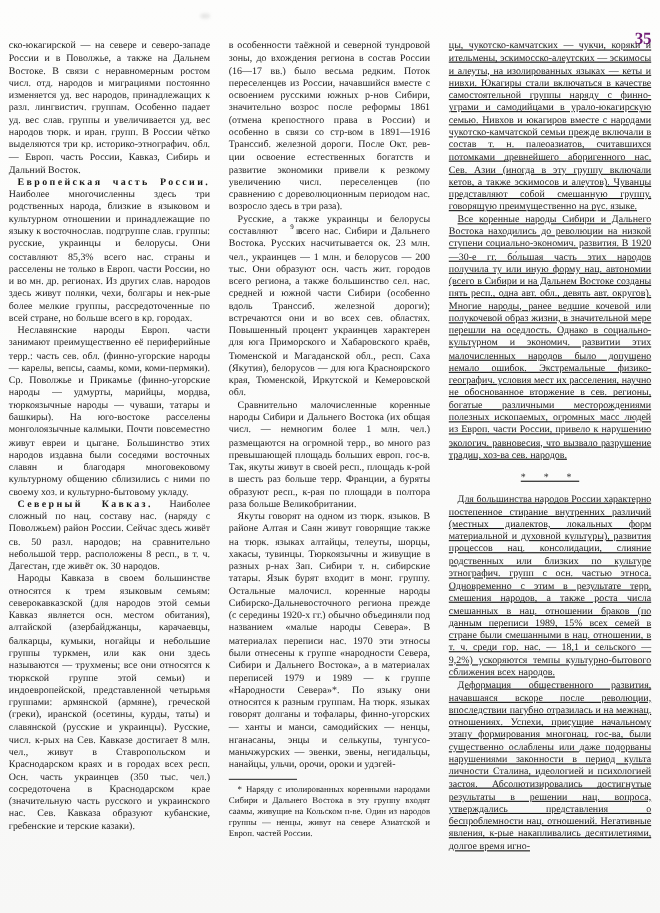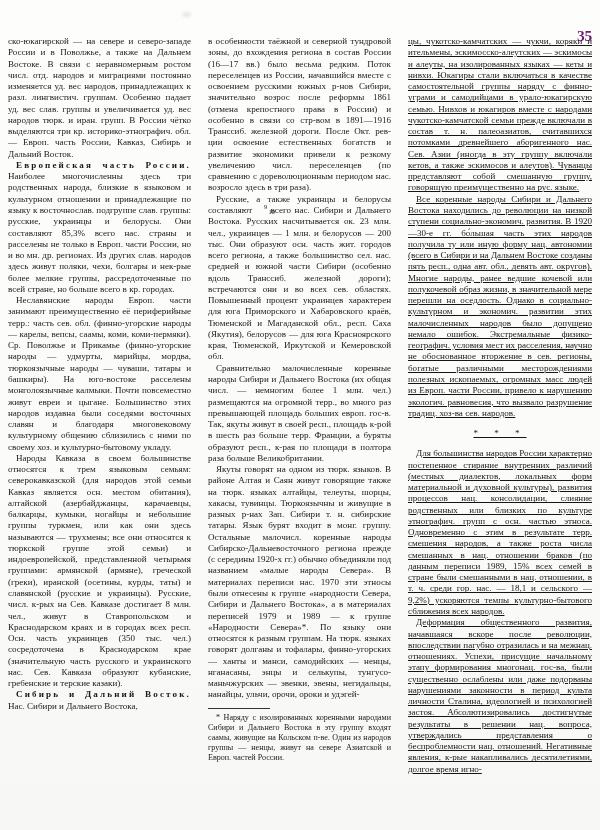--- a/index.html
+++ b/index.html
@@ -141,24 +141,24 @@
   <div class="columns">
 
     <div class="col">
 
       <p class="flow">ско-юкагирской — на севере и северо-западе России и в Поволжье, а также на Дальнем Востоке. В связи с неравномерным ростом числ. отд. народов и миграциями постоянно изменяется уд. вес народов, принадлежащих к разл. лингвистич. группам. Особенно падает уд. вес слав. группы и увеличивается уд. вес народов тюрк. и иран. групп. В России чётко выделяются три кр. историко-этнографич. обл. — Европ. часть России, Кавказ, Сибирь и Дальний Восток.</p>
 
       <p><span class="razr">Европейская часть России.</span><span> Наиболее многочисленны здесь три родственных народа, близкие в языковом и культурном отношении и принадлежащие по языку к восточнослав. подгруппе слав. группы: русские, украинцы и белорусы. Они составляют 85,3% всего нас. страны и расселены не только в Европ. части России, но и во мн. др. регионах. Из других слав. народов здесь живут поляки, чехи, болгары и нек-рые более мелкие группы, рассредоточенные по всей стране, но больше всего в кр. городах.</span></p>
 
       <p>Неславянские народы Европ. части занимают преимущественно её периферийные терр.: часть сев. обл. (финно-угорские народы — карелы, вепсы, саамы, коми, коми-пермяки). Ср. Поволжье и Прикамье (финно-угорские народы — удмурты, марийцы, мордва, тюркоязычные народы — чуваши, татары и башкиры). На юго-востоке расселены монголоязычные калмыки. Почти повсеместно живут евреи и цыгане. Большинство этих народов издавна были соседями восточных славян и благодаря многовековому культурному общению сблизились с ними по своему хоз. и культурно-бытовому укладу.</p>
 
+      <p><span class="razr">Северный Кавказ.</span><span> Наиболее сложный по нац. составу нас. (наряду с Поволжьем) район России. Сейчас здесь живёт св. 50 разл. народов; на сравнительно небольшой терр. расположены 8 респ., в т. ч. Дагестан, где живёт ок. 30 народов.</span></p>
 
       <p>Народы Кавказа в своем большинстве относятся к трем языковым семьям: северокавказской (для народов этой семьи Кавказ является осн. местом обитания), алтайской (азербайджанцы, карачаевцы, балкарцы, кумыки, ногайцы и небольшие группы туркмен, или как они здесь называются — трухмены; все они относятся к тюркской группе этой семьи) и индоевропейской, представленной четырьмя группами: армянской (армяне), греческой (греки), иранской (осетины, курды, таты) и славянской (русские и украинцы). Русские, числ. к-рых на Сев. Кавказе достигает 8 млн. чел., живут в Ставропольском и Краснодарском краях и в городах всех респ. Осн. часть украинцев (350 тыс. чел.) сосредоточена в Краснодарском крае (значительную часть русского и украинского нас. Сев. Кавказа образуют кубанские, гребенские и терские казаки).</p>
 
-      <p><span class="razr">Сибирь и Дальний Восток.</span><span> Нас. Сибири и Дальнего Востока,</span></p>
     </div>
 
     <div class="col">
 
       <p class="flow">в особенности таёжной и северной тундровой зоны, до вхождения региона в состав России (16—17 вв.) было весьма редким. Поток переселенцев из России, начавшийся вместе с освоением русскими южных р-нов Сибири, значительно возрос после реформы 1861 (отмена крепостного права в России) и особенно в связи со стр-вом в 1891—1916 Транссиб. железной дороги. После Окт. рев-ции освоение естественных богатств и развитие экономики привели к резкому увеличению числ. переселенцев (по сравнению с дореволюционным периодом нас. возросло здесь в три раза).</p>
 
       <p><span>Русские, а также украинцы и белорусы составляют </span><span class="frac"><span class="num">9</span><span class="den">10</span></span><span> всего нас. Сибири и Дальнего Востока. Русских насчитывается ок. 23 млн. чел., украинцев — 1 млн. и белорусов — 200 тыс. Они образуют осн. часть жит. городов всего региона, а также большинство сел. нас. средней и южной части Сибири (особенно вдоль Транссиб. железной дороги); встречаются они и во всех сев. областях. Повышенный процент украинцев характерен для юга Приморского и Хабаровского краёв, Тюменской и Магаданской обл., респ. Саха (Якутия), белорусов — для юга Красноярского края, Тюменской, Иркутской и Кемеровской обл.</span></p>
 
       <p>Сравнительно малочисленные коренные народы Сибири и Дальнего Востока (их общая числ. — немногим более 1 млн. чел.) размещаются на огромной терр., во много раз превышающей площадь больших европ. гос-в. Так, якуты живут в своей респ., площадь к-рой в шесть раз больше терр. Франции, а буряты образуют респ., к-рая по площади в полтора раза больше Великобритании.</p>
 

